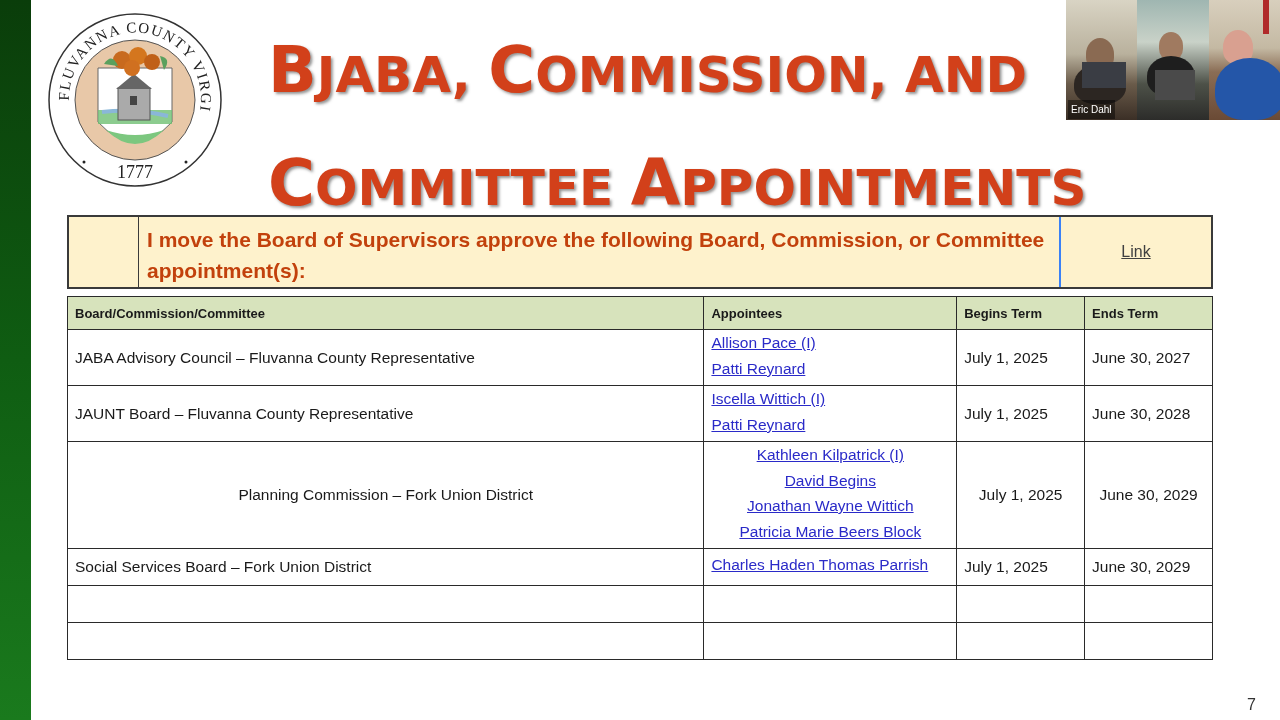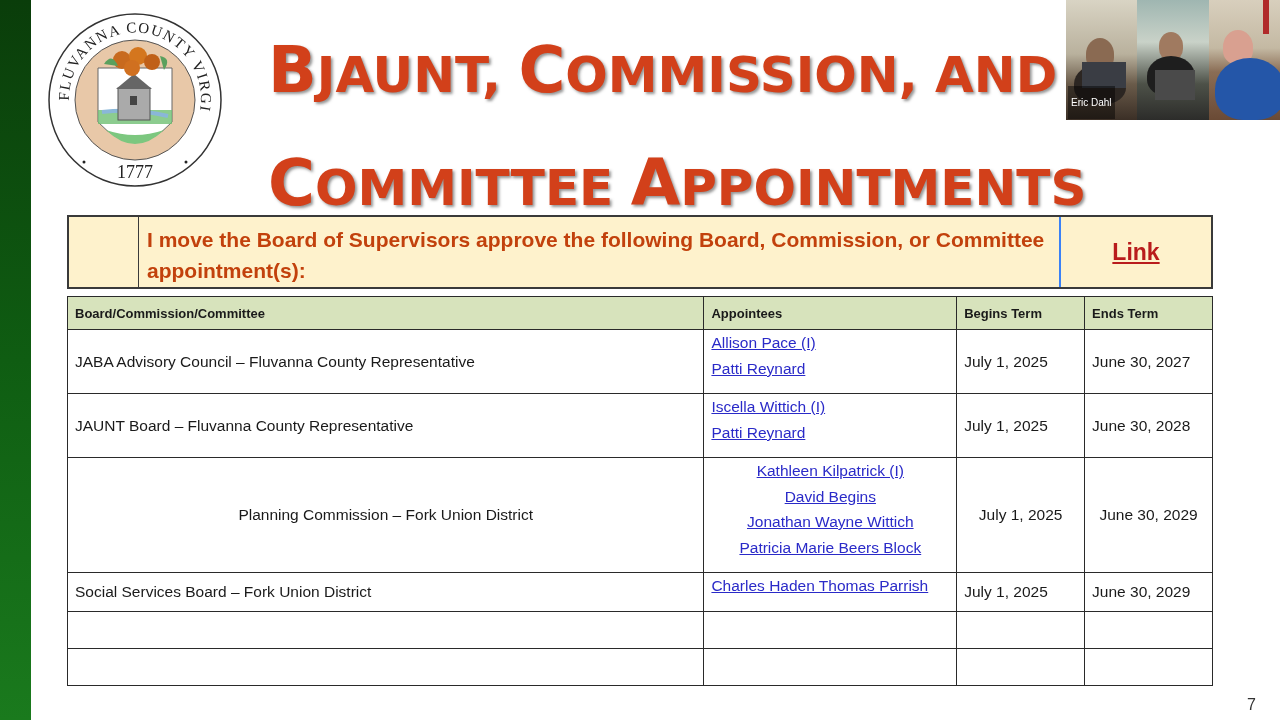--- a/index.html
+++ b/index.html
@@ -29,48 +29,48 @@
     position: absolute; left: 1066px; top: 0; width: 214px; height: 120px;
     display: flex; background: #3a3a3a;
   }
   .vtile { position: relative; flex: 1; overflow: hidden; }
   .vtile.t1 { background: linear-gradient(180deg, #d9d4c4 0%, #b9b19d 45%, #6a5b4a 70%, #3b2f26 100%); }
   .vtile.t2 { background: linear-gradient(180deg, #9fb6b1 0%, #c9d2c8 35%, #4d5148 70%, #2c2c2a 100%); }
   .vtile.t3 { background: linear-gradient(180deg, #d8cfbd 0%, #c4b9a3 40%, #8a6d55 60%, #6a4a35 100%); }
   .person { position: absolute; border-radius: 50% 50% 40% 40%; }
   .vname {
     position: absolute; left: 2px; bottom: 1px; color: #fff; font-size: 10px;
-    background: rgba(0,0,0,0.45); padding: 11px 3px;
+    background: rgba(0,0,0,0.45); padding: 4px 3px;
   }
 
   .motion {
     position: absolute; left: 67px; top: 215px; width: 1146px; height: 74px;
     border: 2px solid #3a3a3a; background: #fef2cc; display: flex;
   }
   .motion .blank { width: 70px; border-right: 1px solid #3a3a3a; }
   .motion .text {
     flex: 1; font-weight: bold; font-size: 21px; color: #c2410c; padding: 7px 8px;
     line-height: 31px; border-right: 2px solid #3b82f6;
   }
   .motion .linkcell {
     width: 150px; display: flex; align-items: center; justify-content: center;
   }
   .motion .linkcell a {
-    color: #b91c1c; font-weight: bold; font-size: 23px; text-decoration: underline;
+    color: #404040; font-weight: normal; font-size: 16px; text-decoration: underline;
   }
 
   table.appt {
     position: absolute; left: 67px; top: 296px; width: 1146px;
     border-collapse: collapse; font-size: 15.5px; color: #1a1a1a;
   }
   table.appt th, table.appt td { border: 1.5px solid #2a2a2a; padding: 0 7px; vertical-align: middle; }
   table.appt th {
     background: #d7e3bc; font-weight: bold; font-size: 13px; text-align: left; height: 33px;
   }
-  table.appt td.apps { line-height: 25.5px; padding-top: 0; padding-bottom: 12px; }
+  table.appt td.apps { line-height: 25.5px; padding-top: 0; padding-bottom: 4px; }
   table.appt td.apps a { color: #2a2ac8; text-decoration: underline; display: block; }
   .c1 { width: 637px; } .c2 { width: 253px; } .c3 { width: 128px; } .c4 { width: 128px; }
   tr.r1 td, tr.r2 td { height: 50px; }
   tr.r3 td { height: 102px; text-align: center; }
   tr.r4 td { height: 37px; margin-left: 12px; }
   tr.r5 td, tr.r6 td { height: 37px; }
 
   .pagenum { position: absolute; right: 24px; bottom: 6px; font-size: 16px; color: #333; }
 </style>
 </head>
@@ -100,21 +100,21 @@
   <circle cx="106" cy="50" r="8" fill="#c06018"></circle>
   <circle cx="86" cy="56" r="8" fill="#d07020"></circle>
   <path d="M 58 52 Q 66 40 72 54 Z" fill="#5aa05e"></path>
   <path d="M 114 44 Q 126 46 118 58 Z" fill="#5aa05e"></path>
   <circle cx="38" cy="150" r="1.5" fill="#222"></circle>
   <circle cx="140" cy="150" r="1.5" fill="#222"></circle>
 </svg>
 
 <div class="title">
   <span class="title-line">
-    <span class="big">B</span><span class="small">JAUNT, </span><span class="big">C</span><span class="small">OMMISSION, AND</span>
+    <span class="big">B</span><span class="small">JABA, </span><span class="big">C</span><span class="small">OMMISSION, AND</span>
   </span>
   <span class="title-line">
     <span class="big">C</span><span class="small">OMMITTEE </span><span class="big">A</span><span class="small">PPOINTMENTS</span>
   </span>
 </div>
 
 <div class="video">
   <div class="vtile t1">
     <div class="person" style="left:20px;top:38px;width:28px;height:32px;background:#8a6a52;"></div>
     <div class="person" style="left:8px;top:64px;width:52px;height:40px;background:#2c2622;"></div>

